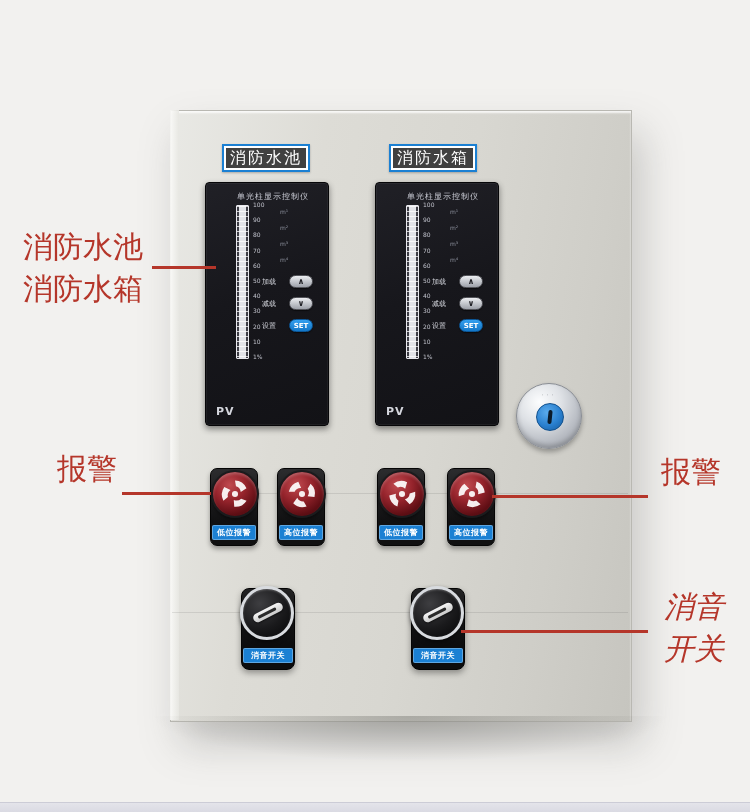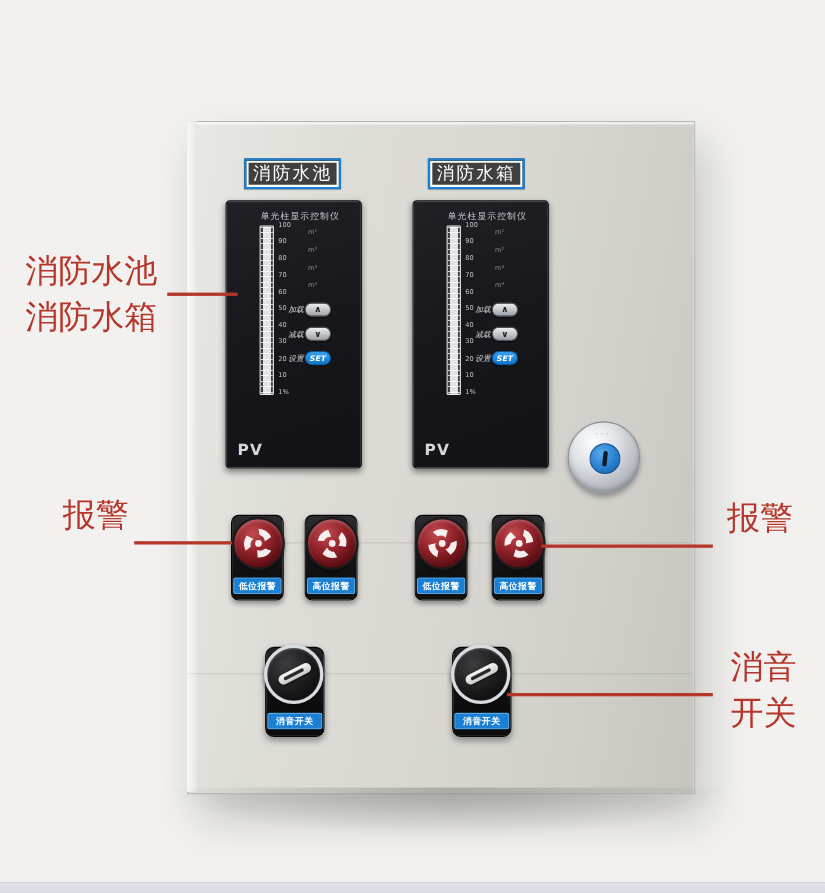--- a/index.html
+++ b/index.html
@@ -69,36 +69,36 @@
   .scale-labels{
     position:absolute;left:47px;top:19px;height:158px;width:16px;
     display:flex;flex-direction:column;justify-content:space-between;
     color:#c0c2cb;font-size:6px;line-height:6px;
   }
   .indicators{
     position:absolute;left:74px;top:26px;display:flex;flex-direction:column;gap:10px;
     color:#8f93a0;font-size:6px;line-height:6px;
   }
   .btn-rows{position:absolute;left:56px;top:92px;display:flex;flex-direction:column;gap:9px;}
-  .btn-row{display:flex;align-items:center;gap:1px;font-style:italic;}
+  .btn-row{display:flex;align-items:center;gap:13px;}
   .btn-row .blabel{color:#d6d8df;font-size:7px;white-space:nowrap;}
   .pill{
     width:24px;height:13px;border-radius:7px;box-sizing:border-box;
     display:flex;align-items:center;justify-content:center;
     font-size:8px;line-height:8px;font-weight:bold;color:#1d1d22;
     background:linear-gradient(180deg,#eceef1,#9da1a9);
     border:1px solid #55565c;box-shadow:0 1px 1px rgba(0,0,0,.5);
   }
   .pill.set{
     background:linear-gradient(180deg,#34a0ef,#1377c8);
     color:#fff;font-size:7px;border-color:#0c5696;
   }
   .pv{
     position:absolute;left:10px;bottom:7px;color:#d4d6dd;
-    font-size:14px;font-weight:bold;letter-spacing:1px;
+    font-size:11px;font-weight:bold;letter-spacing:1px;
   }
 
   
   .lock{
     position:absolute;left:516px;top:383px;width:64px;height:64px;border-radius:50%;
     background:radial-gradient(circle at 35% 28%,#fcfdfe 0%,#dfe2e6 35%,#b9bdc4 65%,#90949c 100%);
     box-shadow:0 3px 5px rgba(0,0,0,.3), inset 0 -3px 4px rgba(0,0,0,.18);
     border:1px solid #8a8e95;
   }
   .lock-core{
@@ -173,21 +173,21 @@
     text-align:center;white-space:nowrap;z-index:5;
   }
   .anno-line{position:absolute;background:#b5362a;height:3px;z-index:6;}
   .l1{left:152px;top:266px;width:64px;}
   .l2{left:122px;top:492px;width:89px;}
   .l3{left:492px;top:495px;width:156px;}
   .l4{left:461px;top:630px;width:187px;}
   .t1{left:12px;top:226px;width:142px;}
   .t2{left:48px;top:448px;width:78px;}
   .t3{left:652px;top:451px;width:78px;}
-  .t4{left:650px;top:586px;width:88px;}
+  .t4{left:650px;top:586px;width:88px;font-style:italic;}
 </style>
 </head>
 <body>
 
 <div class="stage">
 
   <div class="cabinet"></div>
   <div class="cabinet-edge"></div>
   <div class="seam s1"></div>
   <div class="seam s2"></div>

